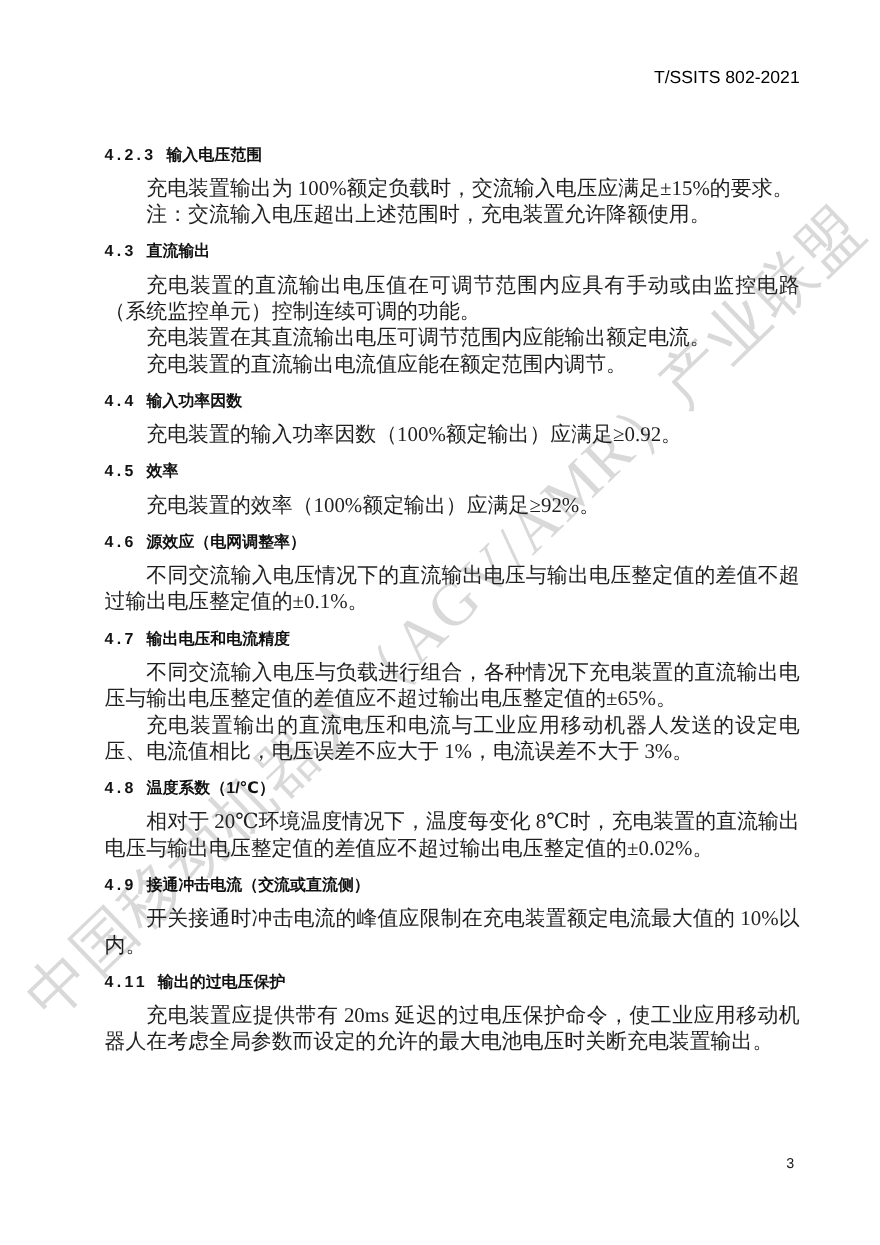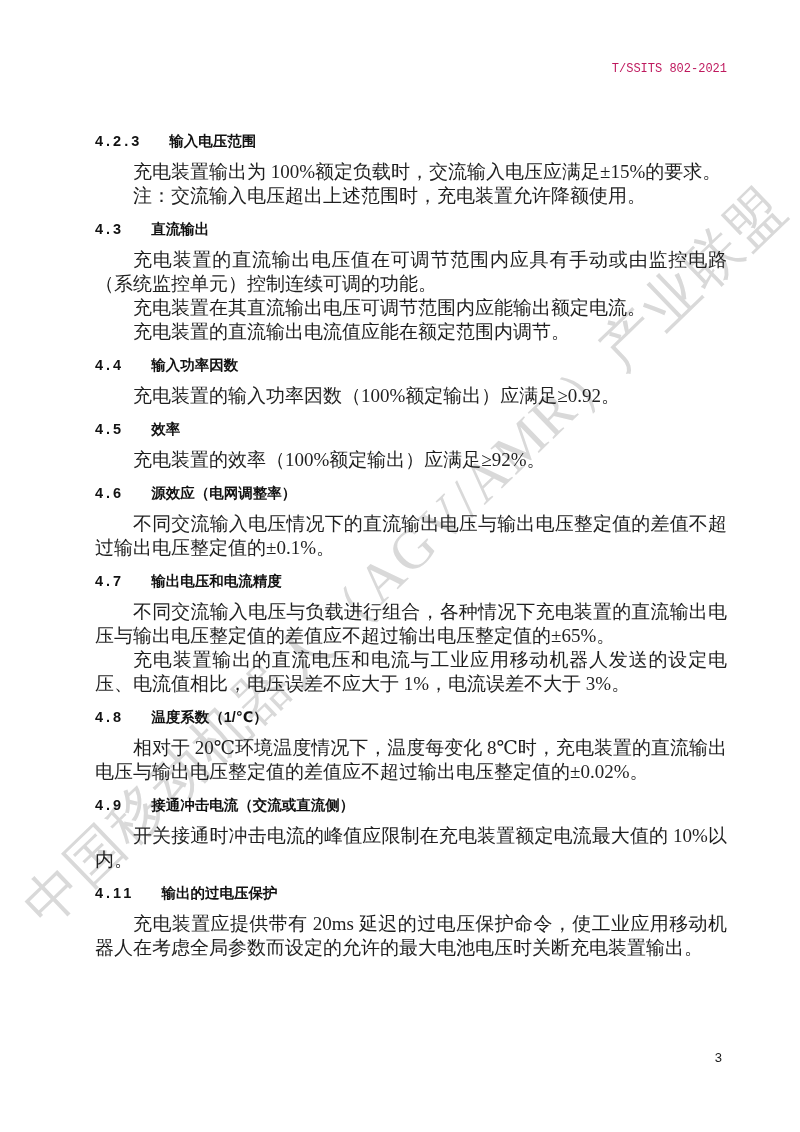--- a/index.html
+++ b/index.html
@@ -25,41 +25,41 @@
     color: #d9d9d9;
     z-index: 0;
     user-select: none;
     pointer-events: none;
   }
   .page-header {
     position: absolute;
     top: 62px;
     right: 73px;
     z-index: 2;
-    font-family: Liberation Mono, monospace;
-    font-size: 12px;
-    color: #be185d;
+    font-family: Liberation Sans, sans-serif;
+    font-size: 16px;
+    color: #000000;
   }
   .content {
     position: absolute;
     left: 95px;
     right: 73px;
     top: 120px;
     z-index: 1;
   }
   .sec-heading {
     font-family: "Liberation Sans", "DejaVu Sans", sans-serif;
     font-weight: bold;
     font-size: 14.5px;
     line-height: 24px;
     margin: 9px 0 7px 0;
     color: #111111;
   }
   .sec-num {
-    margin-right: 23px;
+    margin-right: 5px;
     letter-spacing: 3px;
   }
   .para {
     margin: 0;
     font-size: 19px;
     line-height: 24px;
     text-indent: 2em;
     text-align: justify;
     color: #1f1f1f;
   }

